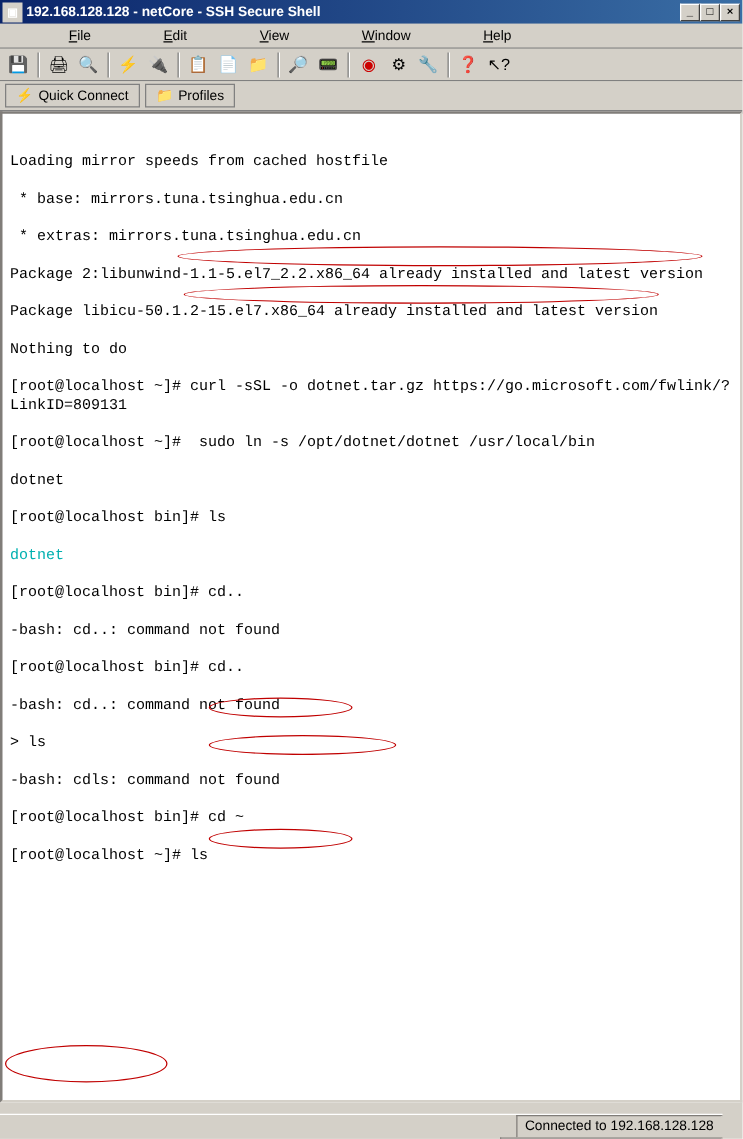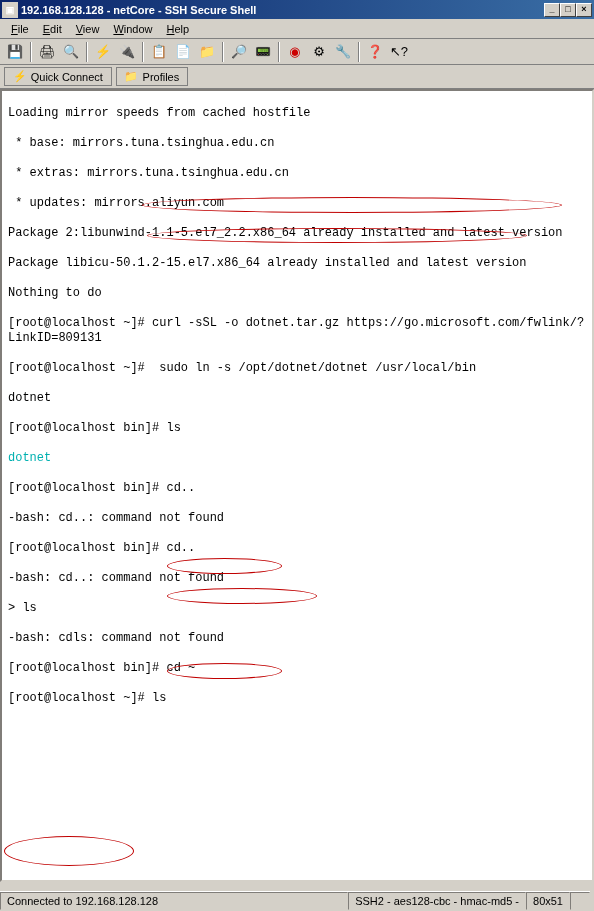--- a/index.html
+++ b/index.html
@@ -52,20 +52,21 @@
   background: #d4d0c8;
   height: 20px;
   display: flex;
   align-items: center;
   padding: 0 4px;
   border-bottom: 1px solid #808080;
 }
 .menubar .menu {
   padding: 2px 7px;
   cursor: default;
+  margin-left: 44px;
 }
 .menubar .menu u { text-decoration: underline; }
 .toolbar {
   background: #d4d0c8;
   height: 26px;
   display: flex;
   align-items: center;
   padding: 0 4px;
   border-bottom: 1px solid #808080;
   gap: 2px;
@@ -102,46 +103,47 @@
   align-items: center;
   gap: 4px;
   font-size: 11px;
 }
 .tab .ticon { font-size: 11px; }
 .terminal {
   background: #fff;
   font-family: "Courier New", monospace;
   font-size: 12px;
   line-height: 15px;
-  padding: 0 6px;
+  padding: 16px 6px;
   height: 793px;
   overflow: hidden;
   position: relative;
   border: 2px inset #d4d0c8;
   white-space: pre;
 }
 .terminal .line { white-space: pre-wrap; word-break: break-all; position: relative; }
 .cyan { color: #00b0b0; }
 .ellipse {
   position: absolute;
   border: 1.5px solid #c00000;
   border-radius: 50%;
   pointer-events: none;
 }
 .statusbar {
   position: absolute;
   bottom: 0;
   left: 0;
-  right: 4px;
+  right: 16px;
   height: 20px;
   background: #d4d0c8;
   border-top: 1px solid #fff;
   display: flex;
-  align-items: flex-start;
-  font-size: 11px;
+  align-items: flex-end;
+  font-size: 11px;
+  flex-direction: column;
 }
 .statusbar .cell {
   border: 1px inset #d4d0c8;
   padding: 1px 6px;
   height: 18px;
   line-height: 15px;
 }
 .statusbar .cell.grow { flex: 1; }
 </style>
 </head>
@@ -197,21 +199,20 @@
   <div class="tab">
     <span class="ticon">📁</span>
     <span>Profiles</span>
   </div>
 </div>
 
 <div class="terminal">
 <div class="line">Loading mirror speeds from cached hostfile</div>
 <div class="line"> * base: mirrors.tuna.tsinghua.edu.cn</div>
 <div class="line"> * extras: mirrors.tuna.tsinghua.edu.cn</div>
-<div class="line"> * updates: mirrors.aliyun.com</div>
 <div class="line">Package 2:libunwind-1.1-5.el7_2.2.x86_64 already installed and latest version</div>
 <div class="line">Package libicu-50.1.2-15.el7.x86_64 already installed and latest version</div>
 <div class="line">Nothing to do</div>
 <div class="line">[root@localhost ~]# curl -sSL -o dotnet.tar.gz https://go.microsoft.com/fwlink/?LinkID=809131</div>
 <div class="line">[root@localhost ~]#  sudo ln -s /opt/dotnet/dotnet /usr/local/bin</div>
 <div class="line">dotnet</div>
 <div class="line">[root@localhost bin]# ls</div>
 <div class="line cyan">dotnet</div>
 <div class="line">[root@localhost bin]# cd..</div>
 <div class="line">-bash: cd..: command not found</div>

